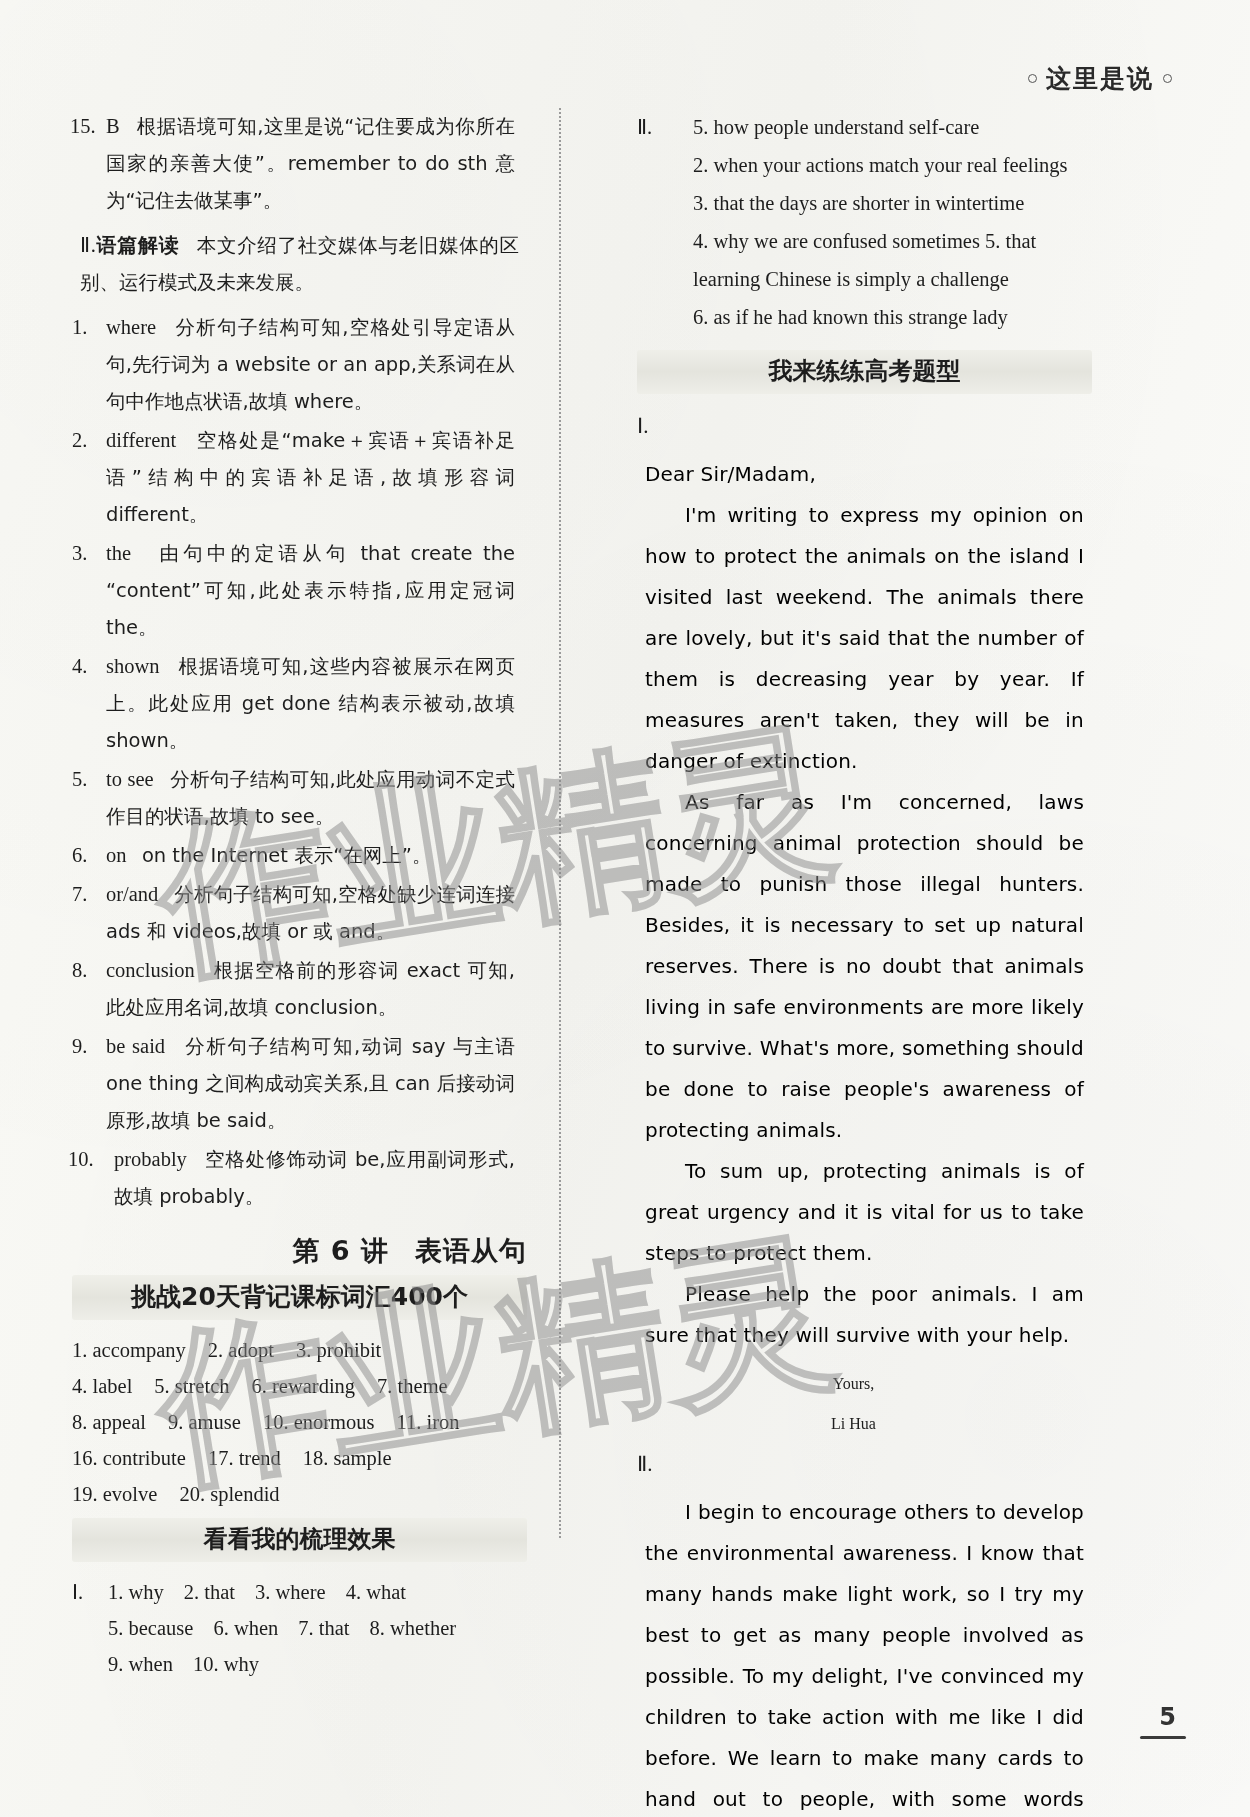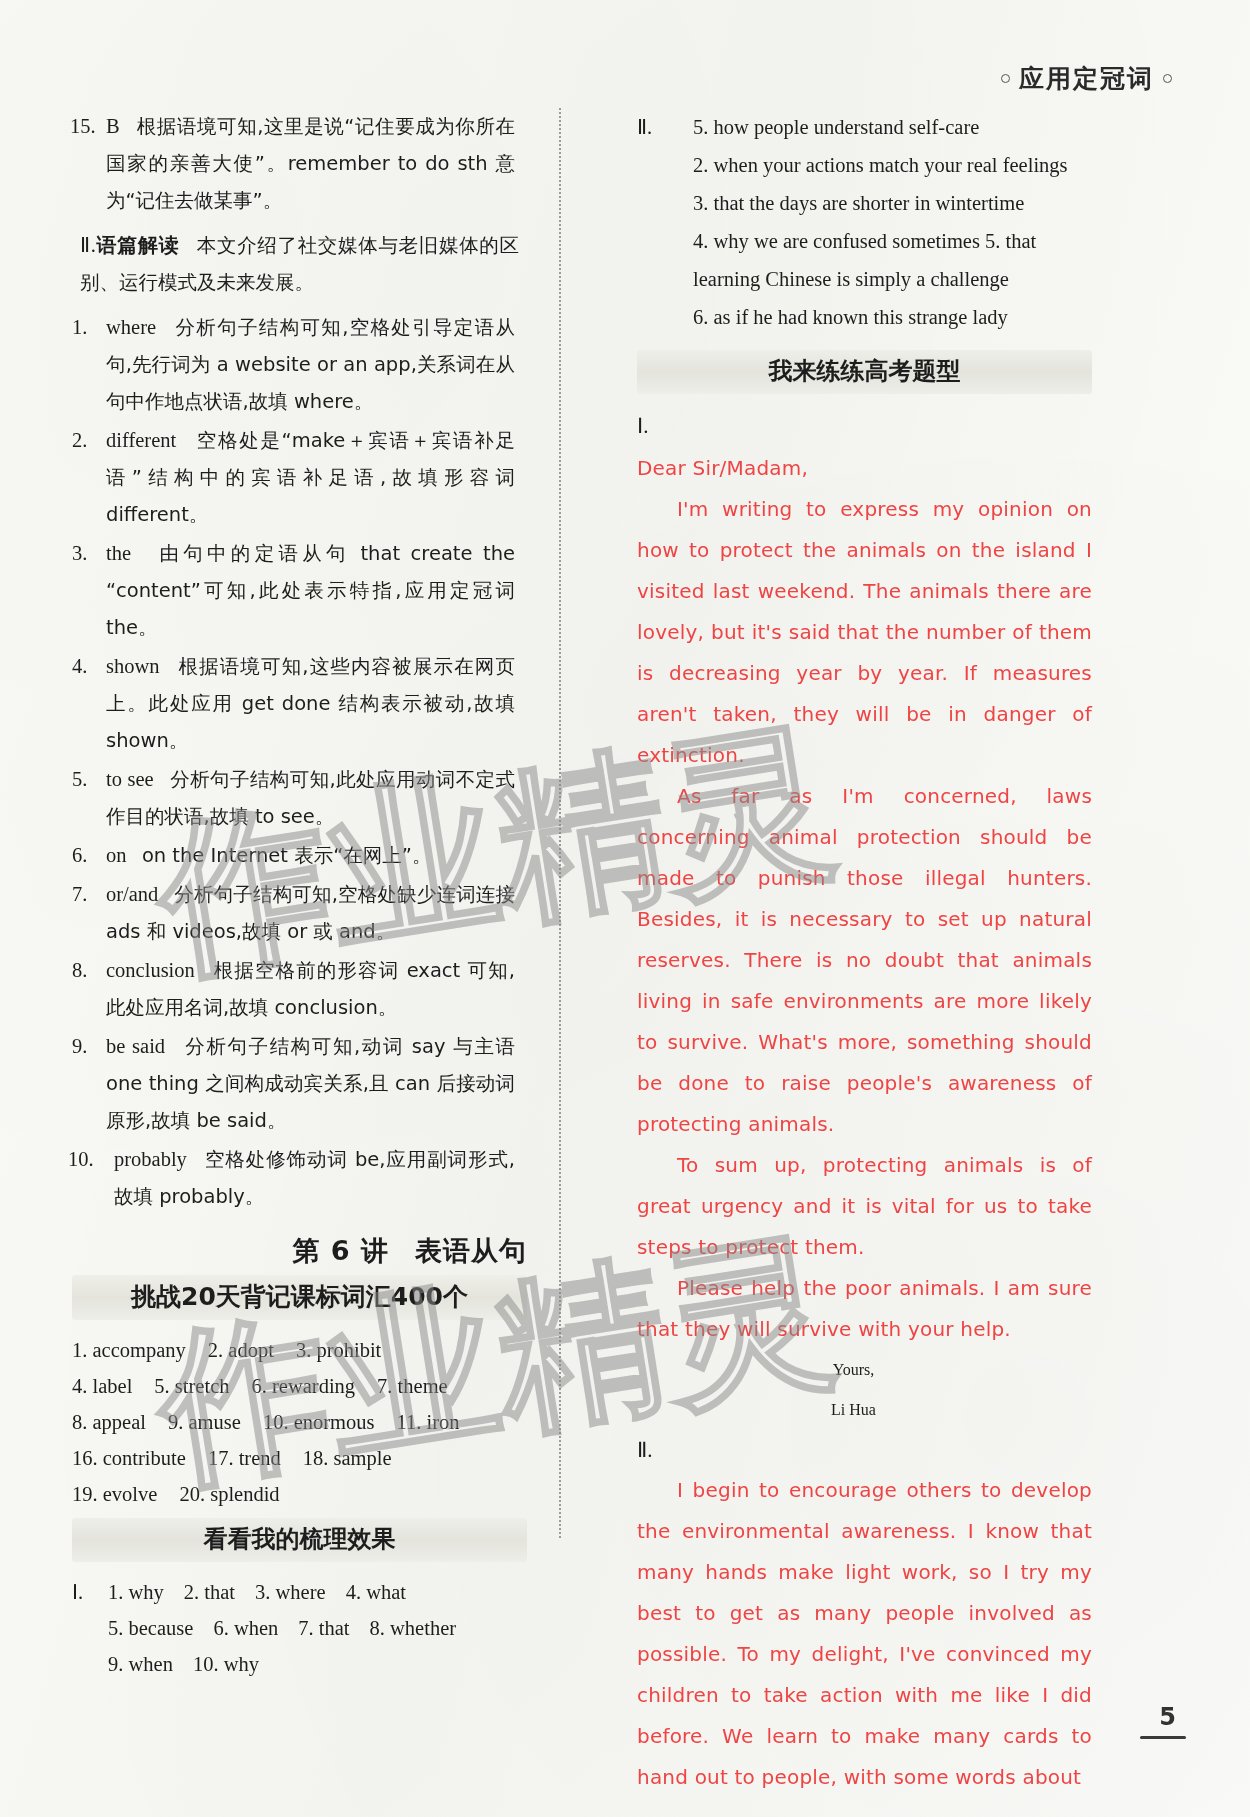--- a/index.html
+++ b/index.html
@@ -124,24 +124,24 @@
     font-family:"Liberation Serif", serif;
   }
   .rans .lead{position:absolute;left:0;top:0;}
 
   
   .essay{
     font-family:"DejaVu Sans", sans-serif;
     font-size:20px;
     line-height:41px;
     letter-spacing:.2px;
-    color:#ef4444;
+    color:#000000;
     text-align:justify;
     text-justify:inter-word;
-    margin:0;
+    margin:8px;
   }
   .essay p{margin:0;}
   .essay .indent{text-indent:40px;}
   .essay .salut{margin-top:2px;}
   .sig{font-family:Liberation Serif, serif;font-size:16px;line-height:40px;text-align:center;padding-right:22px;}
   .sec-num{
     font-family:"Liberation Serif", serif;
     font-size:21px;line-height:40px;margin:12px 0 0 0;
   }
 
@@ -172,21 +172,21 @@
 </style>
 </head>
 <body>
 
 <div class="paper-grain"></div>
 
 <div class="page">
 
   <div class="header">
     <span class="dot-left"></span>
-    <span class="htitle">应用定冠词</span>
+    <span class="htitle">这里是说</span>
     <span class="dot-right"></span>
   </div>
 
   <div class="columns">
 
     <div class="col col-left">
 
       <p class="expl n2">
         <span class="num">15.</span>
         <span class="en">B</span>

